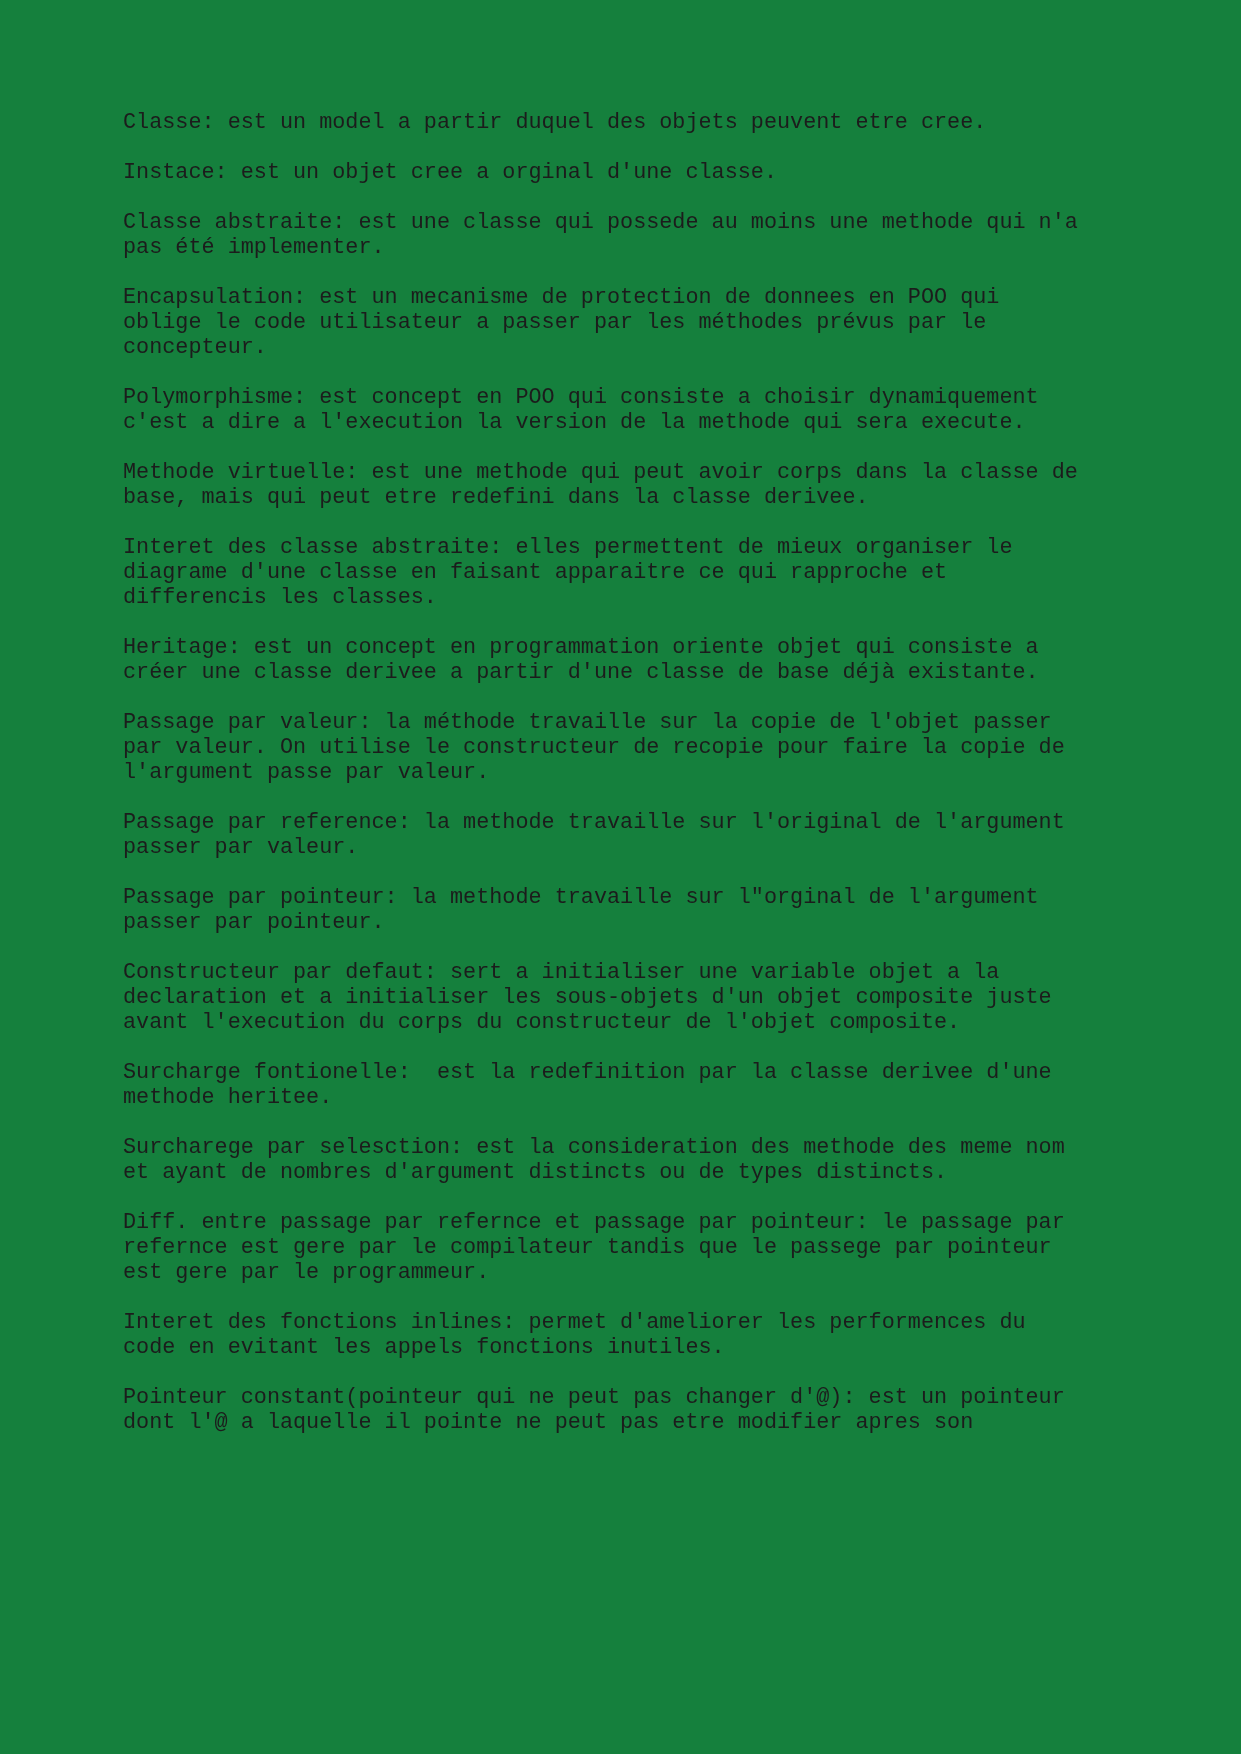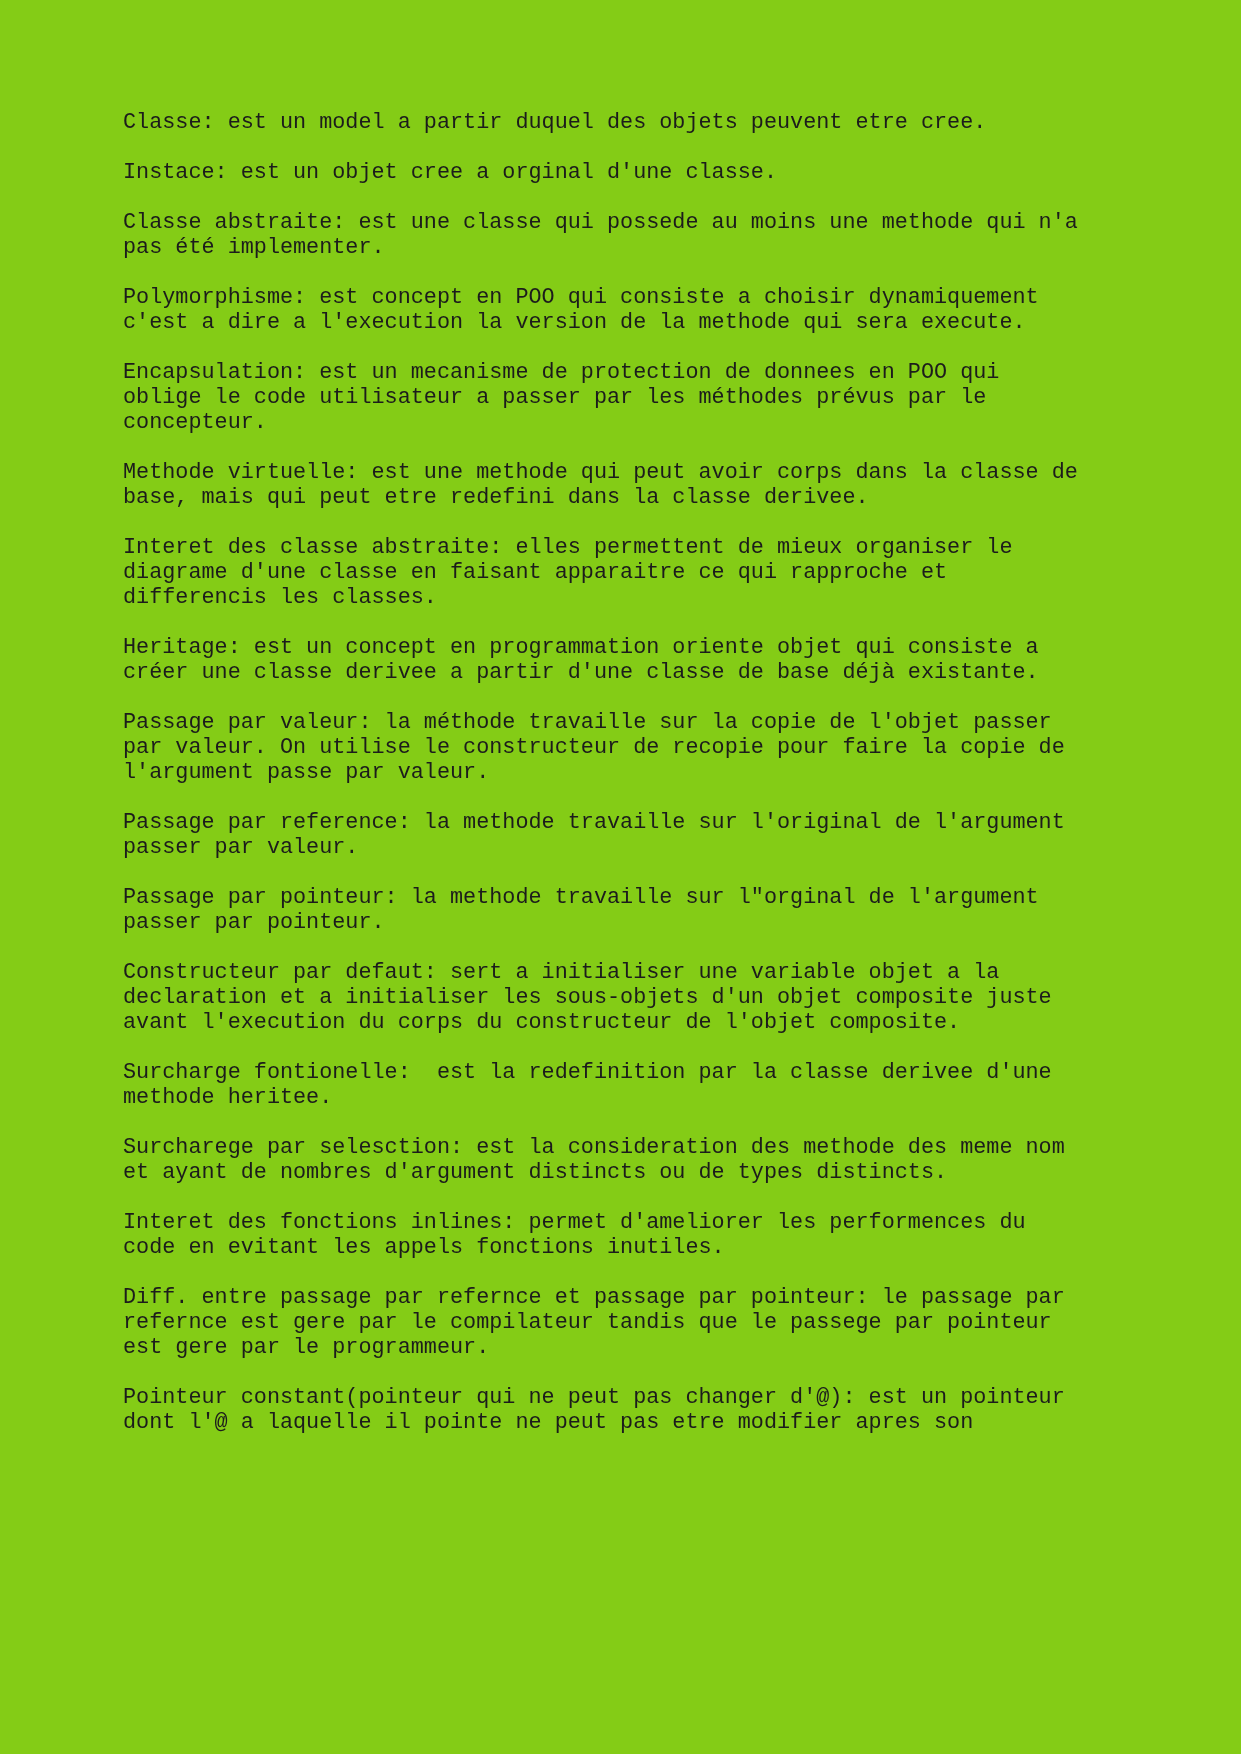--- a/index.html
+++ b/index.html
@@ -29,31 +29,31 @@
     white-space: pre;          
     font: inherit;
   }
   .para:last-child {
     margin-bottom: 8px;
   }
 </style>
 </head>
 <body>
 
-<div class="page" style="background: #84cc16;">
+<div class="page" style="background: #15803d;">
   <div class="text-block" style="color: rgb(28, 28, 28);">
     <p class="para">Classe: est un model a partir duquel des objets peuvent etre cree.</p>
     <p class="para">Instace: est un objet cree a orginal d'une classe.</p>
     <p class="para">Classe abstraite: est une classe qui possede au moins une methode qui n'a
 pas été implementer.</p>
-    <p class="para">Polymorphisme: est concept en POO qui consiste a choisir dynamiquement
-c'est a dire a l'execution la version de la methode qui sera execute.</p>
     <p class="para">Encapsulation: est un mecanisme de protection de donnees en POO qui
 oblige le code utilisateur a passer par les méthodes prévus par le
 concepteur.</p>
+    <p class="para">Polymorphisme: est concept en POO qui consiste a choisir dynamiquement
+c'est a dire a l'execution la version de la methode qui sera execute.</p>
     <p class="para">Methode virtuelle: est une methode qui peut avoir corps dans la classe de
 base, mais qui peut etre redefini dans la classe derivee.</p>
     <p class="para">Interet des classe abstraite: elles permettent de mieux organiser le
 diagrame d'une classe en faisant apparaitre ce qui rapproche et
 differencis les classes.</p>
     <p class="para">Heritage: est un concept en programmation oriente objet qui consiste a
 créer une classe derivee a partir d'une classe de base déjà existante.</p>
     <p class="para">Passage par valeur: la méthode travaille sur la copie de l'objet passer
 par valeur. On utilise le constructeur de recopie pour faire la copie de
 l'argument passe par valeur.</p>
@@ -61,21 +61,21 @@
 passer par valeur.</p>
     <p class="para">Passage par pointeur: la methode travaille sur l"orginal de l'argument
 passer par pointeur.</p>
     <p class="para">Constructeur par defaut: sert a initialiser une variable objet a la
 declaration et a initialiser les sous-objets d'un objet composite juste
 avant l'execution du corps du constructeur de l'objet composite.</p>
     <p class="para">Surcharge fontionelle:  est la redefinition par la classe derivee d'une
 methode heritee.</p>
     <p class="para">Surcharege par selesction: est la consideration des methode des meme nom
 et ayant de nombres d'argument distincts ou de types distincts.</p>
-    <p class="para">Interet des fonctions inlines: permet d'ameliorer les performences du
-code en evitant les appels fonctions inutiles.</p>
     <p class="para">Diff. entre passage par refernce et passage par pointeur: le passage par
 refernce est gere par le compilateur tandis que le passege par pointeur
 est gere par le programmeur.</p>
+    <p class="para">Interet des fonctions inlines: permet d'ameliorer les performences du
+code en evitant les appels fonctions inutiles.</p>
     <p class="para">Pointeur constant(pointeur qui ne peut pas changer d'@): est un pointeur
 dont l'@ a laquelle il pointe ne peut pas etre modifier apres son</p>
   </div>
 </div>
 
 </body></html>

